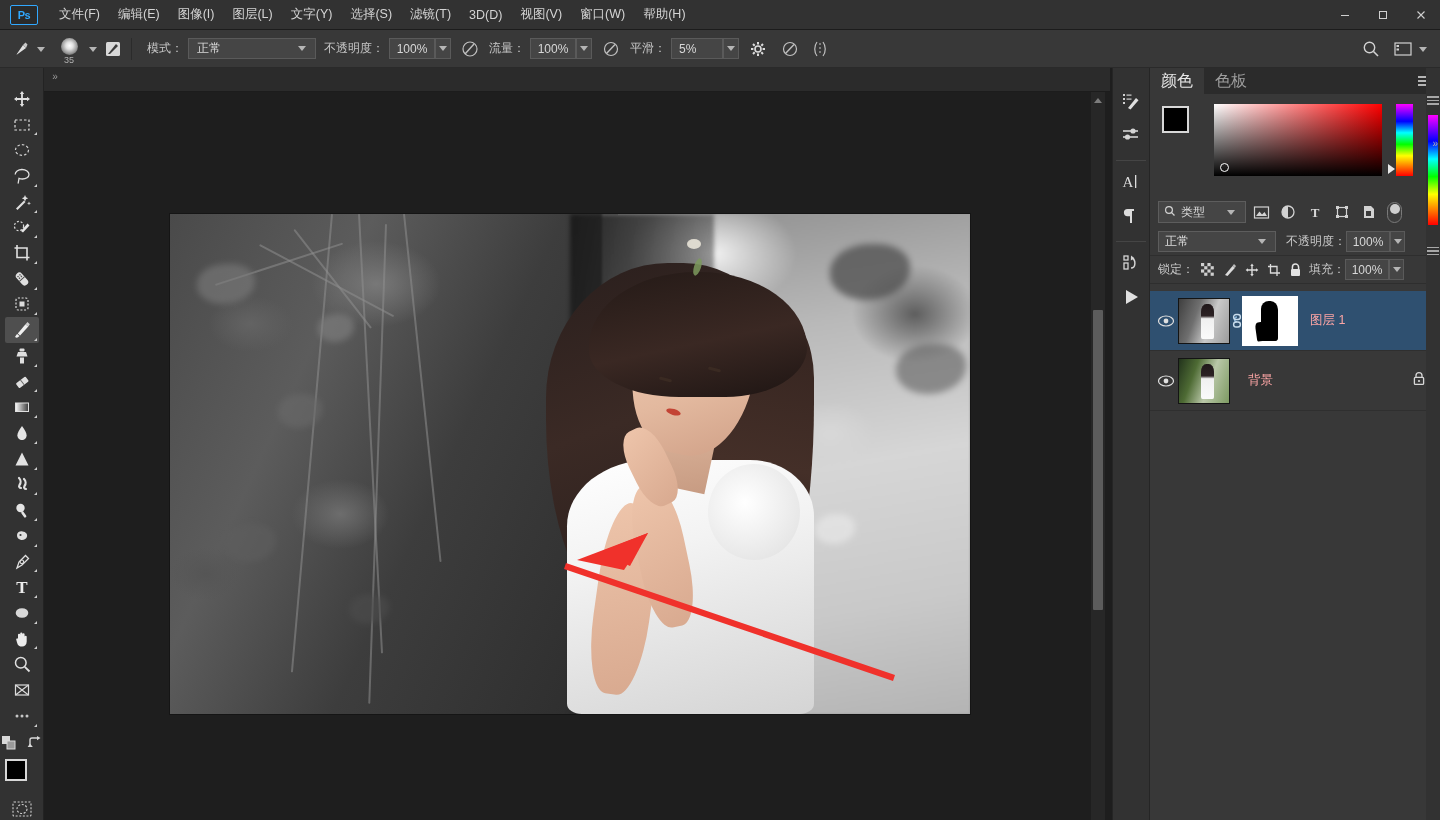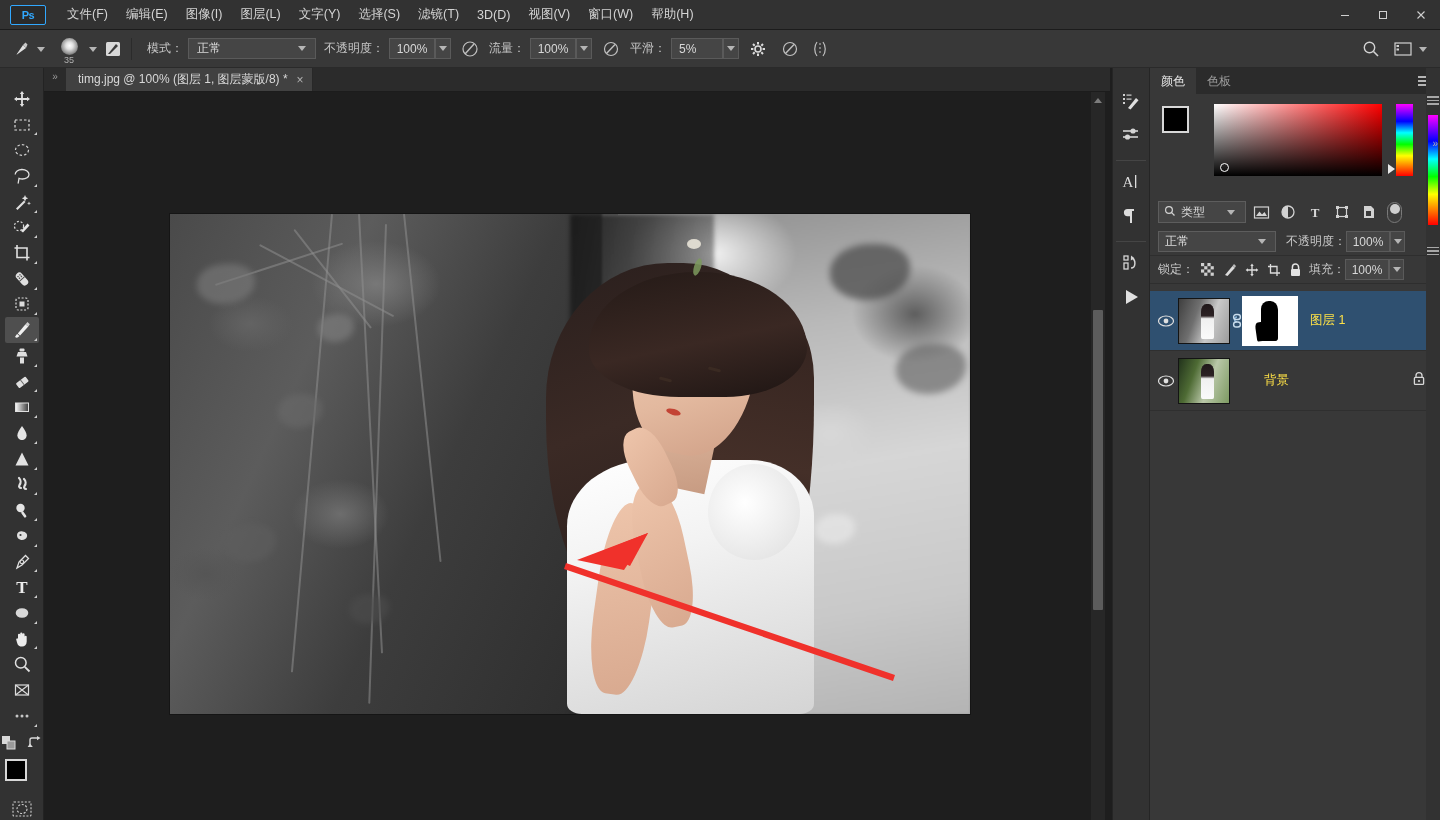--- a/index.html
+++ b/index.html
@@ -13,21 +13,21 @@
   }
   .app { position: relative; width: 1440px; height: 820px; }
 
   
   .menubar {
     position: absolute; left: 0; top: 0; width: 1440px; height: 30px;
     background: #323232; display: flex; align-items: center;
     border-bottom: 1px solid #1c1c1c;
   }
   .ps-logo {
-    width: 36px; height: 20px; margin-left: 10px; margin-right: 12px;
+    width: 28px; height: 20px; margin-left: 10px; margin-right: 12px;
     border: 1px solid #31a8ff; border-radius: 2px; background: #2a2a2a;
     color: #31a8ff; font-size: 11px; font-weight: bold;
     display: flex; align-items: center; justify-content: center;
     letter-spacing: -0.5px;
   }
   .menu-item {
     font-size: 12.5px; color: #d4d4d4; padding: 5px 9px; white-space: nowrap;
   }
   .wincontrols { position: absolute; right: 0; top: 0; height: 30px; display: flex; }
   .wc {
@@ -250,21 +250,21 @@
 
   
   .rightpanels {
     position: absolute; left: 1150px; top: 68px; width: 290px; height: 752px;
     background: #383838;
   }
   .panel-tabs {
     height: 26px; background: #2b2b2b; display: flex; align-items: stretch; position: relative;
   }
   .ptab {
-    padding: 0 11px; display: flex; align-items: center; font-size: 12px; color: #9d9d9d;
+    padding: 0 11px; display: flex; align-items: center; font-size: 16px; color: #9d9d9d;
   }
   .ptab.active { background: #383838; color: #e6e6e6; }
   .panel-menu {
     position: absolute; right: 8px; top: 0; height: 26px;
     display: flex; align-items: center; color: #b0b0b0;
   }
   .hamb { width: 14px; }
   .hamb span { display: block; height: 1.5px; background: #b5b5b5; margin: 2.5px 0; }
 
   
@@ -354,21 +354,21 @@
   }
   .mask-sil {
     position: absolute; left: 32%; top: 8%; width: 34%; height: 86%;
     background: #000; border-radius: 44% 42% 14% 16% / 20% 22% 8% 8%;
   }
   .mask-sil2 {
     position: absolute; left: 24%; top: 54%; width: 20%; height: 42%;
     background: #000; border-radius: 30% 40% 10% 10%;
     transform: rotate(-8deg);
   }
-  .layername { flex: 1; font-size: 12.5px; color: #fde047; padding-left: 14px; }
+  .layername { flex: 1; font-size: 12.5px; color: #fca5a5; padding-left: 14px; }
   .locked-ic { margin-right: 14px; }
   .far-right {
     position: absolute; left: 1426px; top: 68px; width: 14px; height: 752px; background: #323232;
   }
   .far-right .hamb2 { margin: 10px auto 0; width: 12px; }
   .far-right .hamb2 span { display: block; height: 1.5px; background: #a8a8a8; margin: 2px 0; }
   .collapse-tr {
     position: absolute; right: 2px; top: 70px; color: #b0b0b0; font-size: 10px;
   }
 </style>
@@ -720,24 +720,20 @@
       <svg width="22" height="18" viewBox="0 0 22 18">
           <rect x="2" y="2" width="18" height="14" rx="1" fill="none" stroke="#cfcfcf" stroke-width="1.1" stroke-dasharray="2 1.6"></rect>
           <ellipse cx="11" cy="9" rx="5" ry="4.5" fill="none" stroke="#cfcfcf" stroke-width="1.1" stroke-dasharray="2 1.6"></ellipse>
         </svg>
     </div>
 
   </div>
 
   <div class="tabbar">
     <div class="collapse-arrows">»</div>
-    <div class="doctab">
-      <span>timg.jpg @ 100% (图层 1, 图层蒙版/8) *</span>
-      <span class="closex">×</span>
-    </div>
   </div>
 
   <div class="canvas-area">
     <div class="doc">
       <div class="photo">
         <div class="bg-wall">
           <div class="vine" style="left:36%;top:0;width:2px;height:92%;transform:rotate(5deg)"></div>
           <div class="vine" style="left:42%;top:0;width:1.5px;height:88%;transform:rotate(-3deg)"></div>
           <div class="vine" style="left:48%;top:2%;width:2px;height:96%;transform:rotate(2deg)"></div>
           <div class="vine" style="left:52%;top:0;width:1.5px;height:70%;transform:rotate(-6deg)"></div>
@@ -1012,21 +1008,21 @@
         <div class="layerrow">
           <div class="eye-cell">
             <svg width="18" height="14" viewBox="0 0 18 14">
                 <ellipse cx="9" cy="7" rx="7.5" ry="5" fill="none" stroke="#e0e0e0" stroke-width="1.2"></ellipse>
                 <circle cx="9" cy="7" r="2.4" fill="#e0e0e0"></circle>
               </svg>
           </div>
           <div class="thumb-img thumb-color">
             <div class="thumb-figure"></div>
           </div>
-          <div class="layername" style="padding-left:34px">背景</div>
+          <div class="layername" style="padding-left:18px">背景</div>
           <div class="locked-ic">
             <svg width="14" height="15" viewBox="0 0 14 15">
                 <path d="M4 6.5 V4.6 a3 3 0 016 0 V6.5" fill="none" stroke="#d8d8d8" stroke-width="1.3"></path>
                 <rect x="2.4" y="6.4" width="9.2" height="7" rx="1" fill="none" stroke="#d8d8d8" stroke-width="1.3"></rect>
                 <circle cx="7" cy="10" r="1.1" fill="#d8d8d8"></circle>
               </svg>
           </div>
         </div>
       </div>
     </div>

